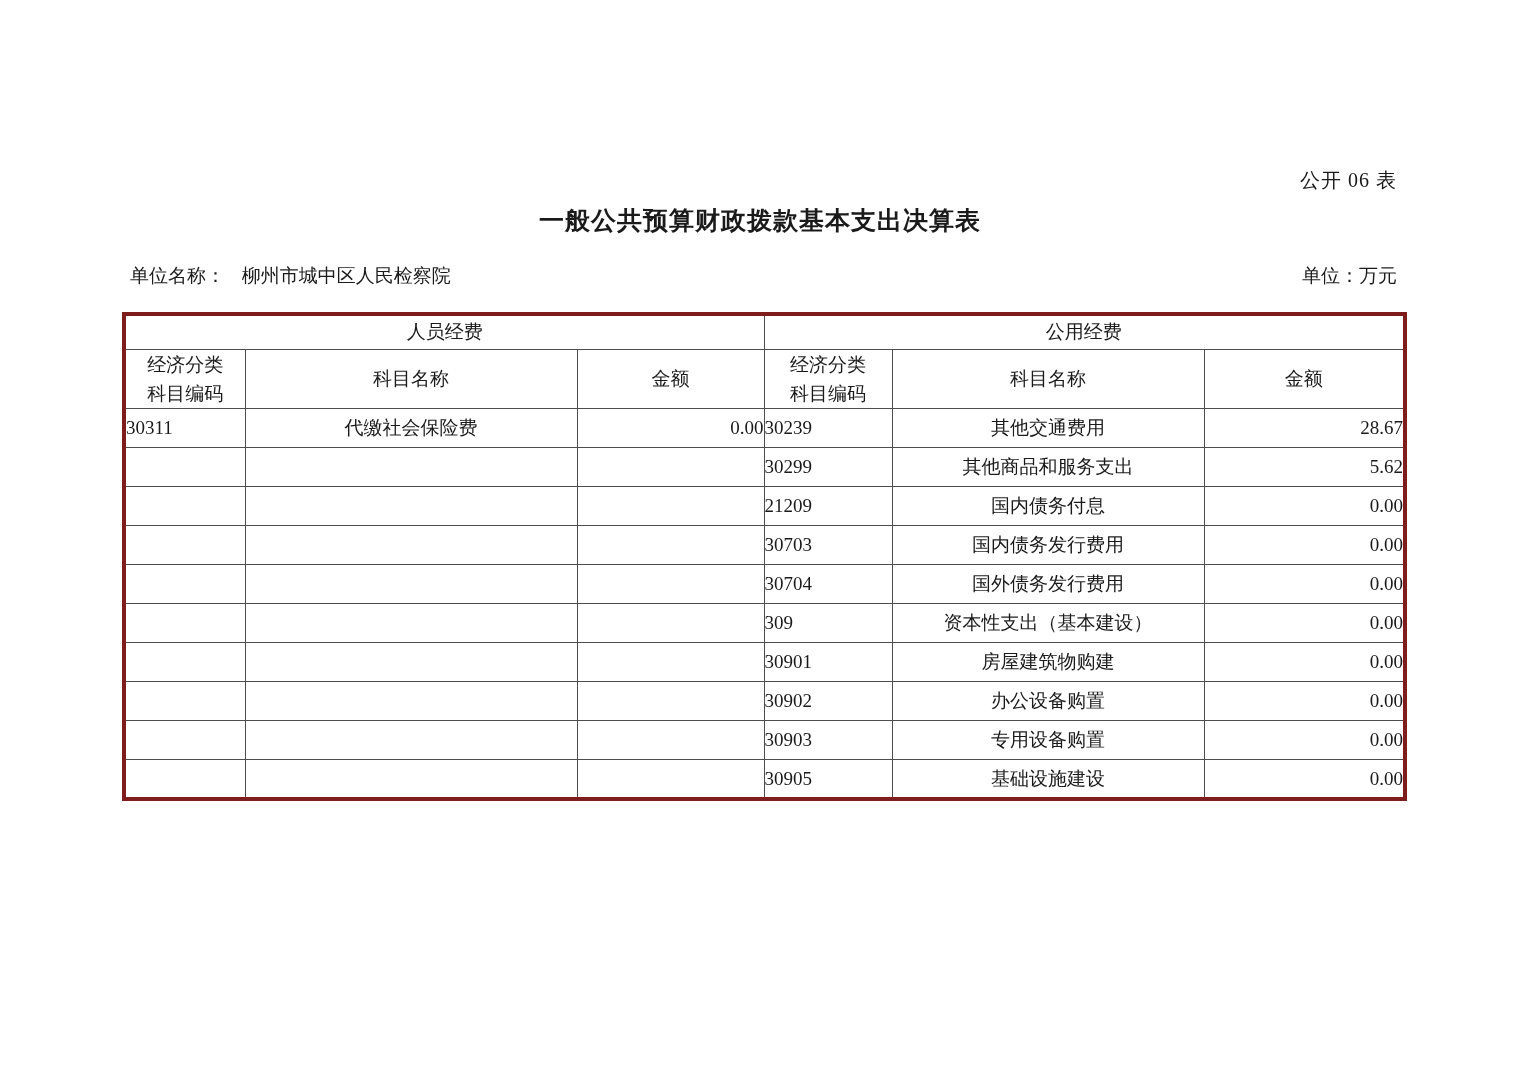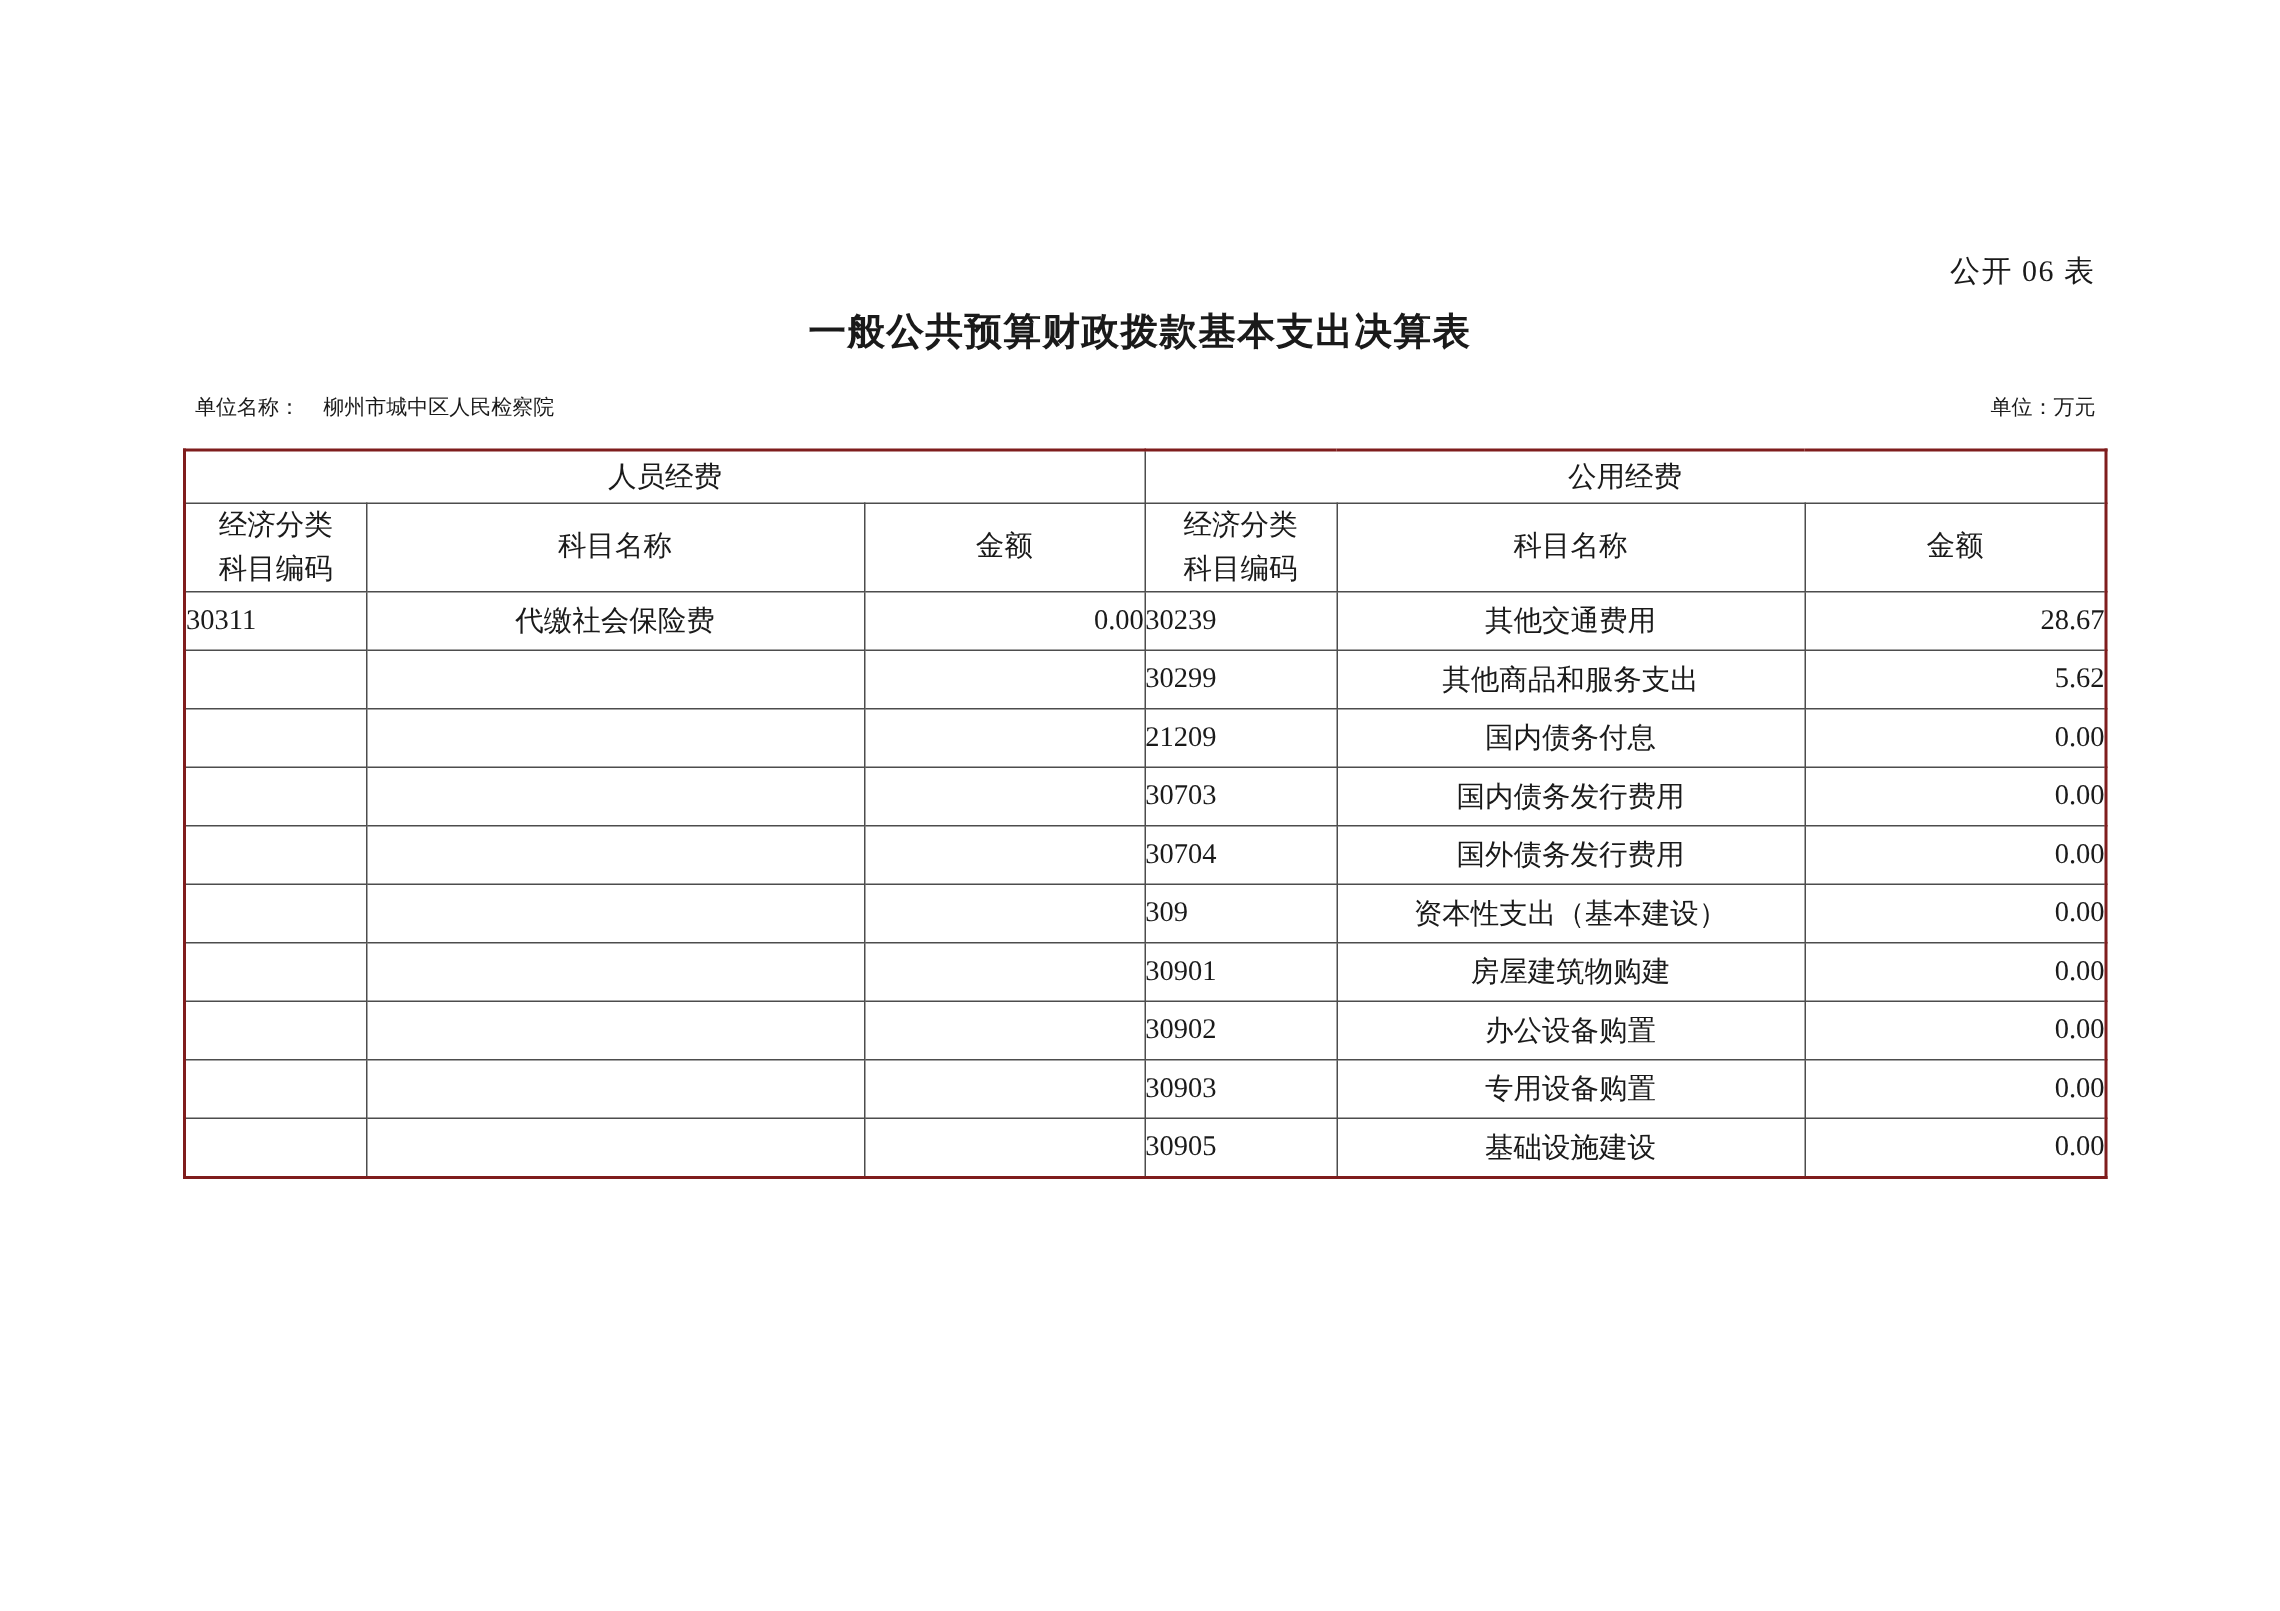--- a/index.html
+++ b/index.html
@@ -31,31 +31,31 @@
     letter-spacing: 1px;
   }
   .meta-row {
     position: absolute;
     top: 263px;
     left: 130px;
     right: 123px;
     display: flex;
     justify-content: space-between;
     align-items: baseline;
-    font-size: 14px;
+    font-size: 19px;
   }
   .meta-left .unit-name-value { margin-left: 12px; }
   table.report {
     position: absolute;
-    top: 299px;
+    top: 312px;
     left: 122px;
     width: 1281px;
     border-collapse: collapse;
     table-layout: fixed;
-    border: 2px solid #7f1d1d;
+    border: 4px solid #7f1d1d;
   }
   table.report th, table.report td {
     border: 1px solid #4d4d4d;
     font-size: 19px;
     font-weight: normal;
     padding: 0;
     overflow: hidden;
     white-space: nowrap;
     vertical-align: middle;
   }

